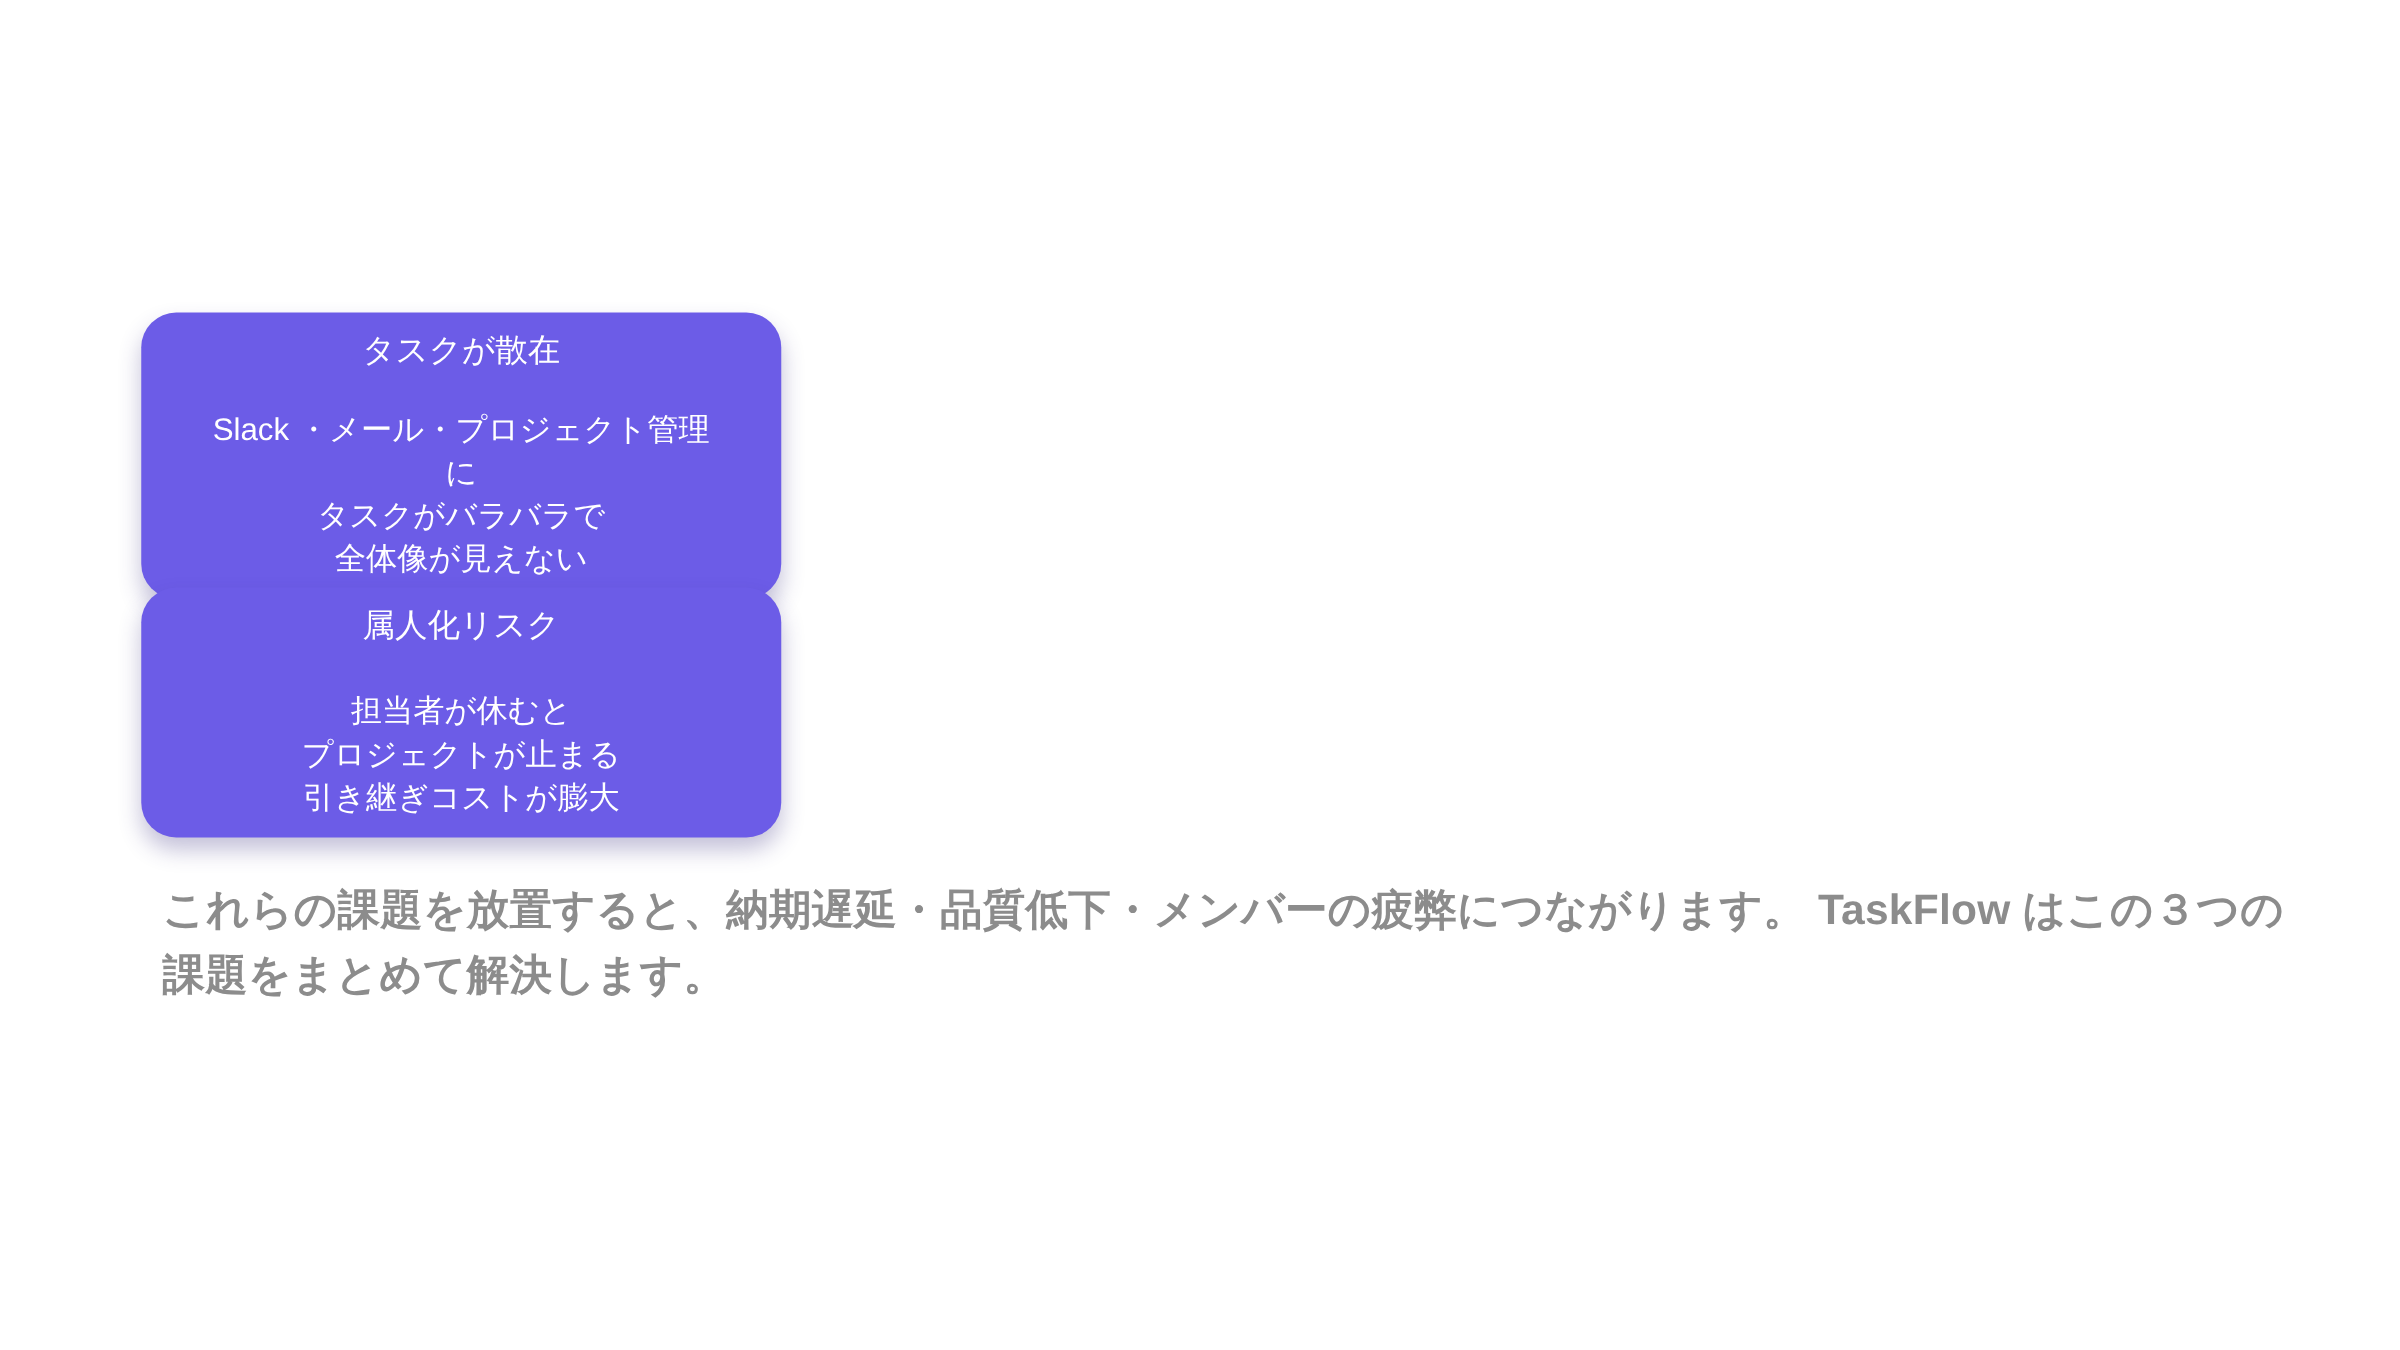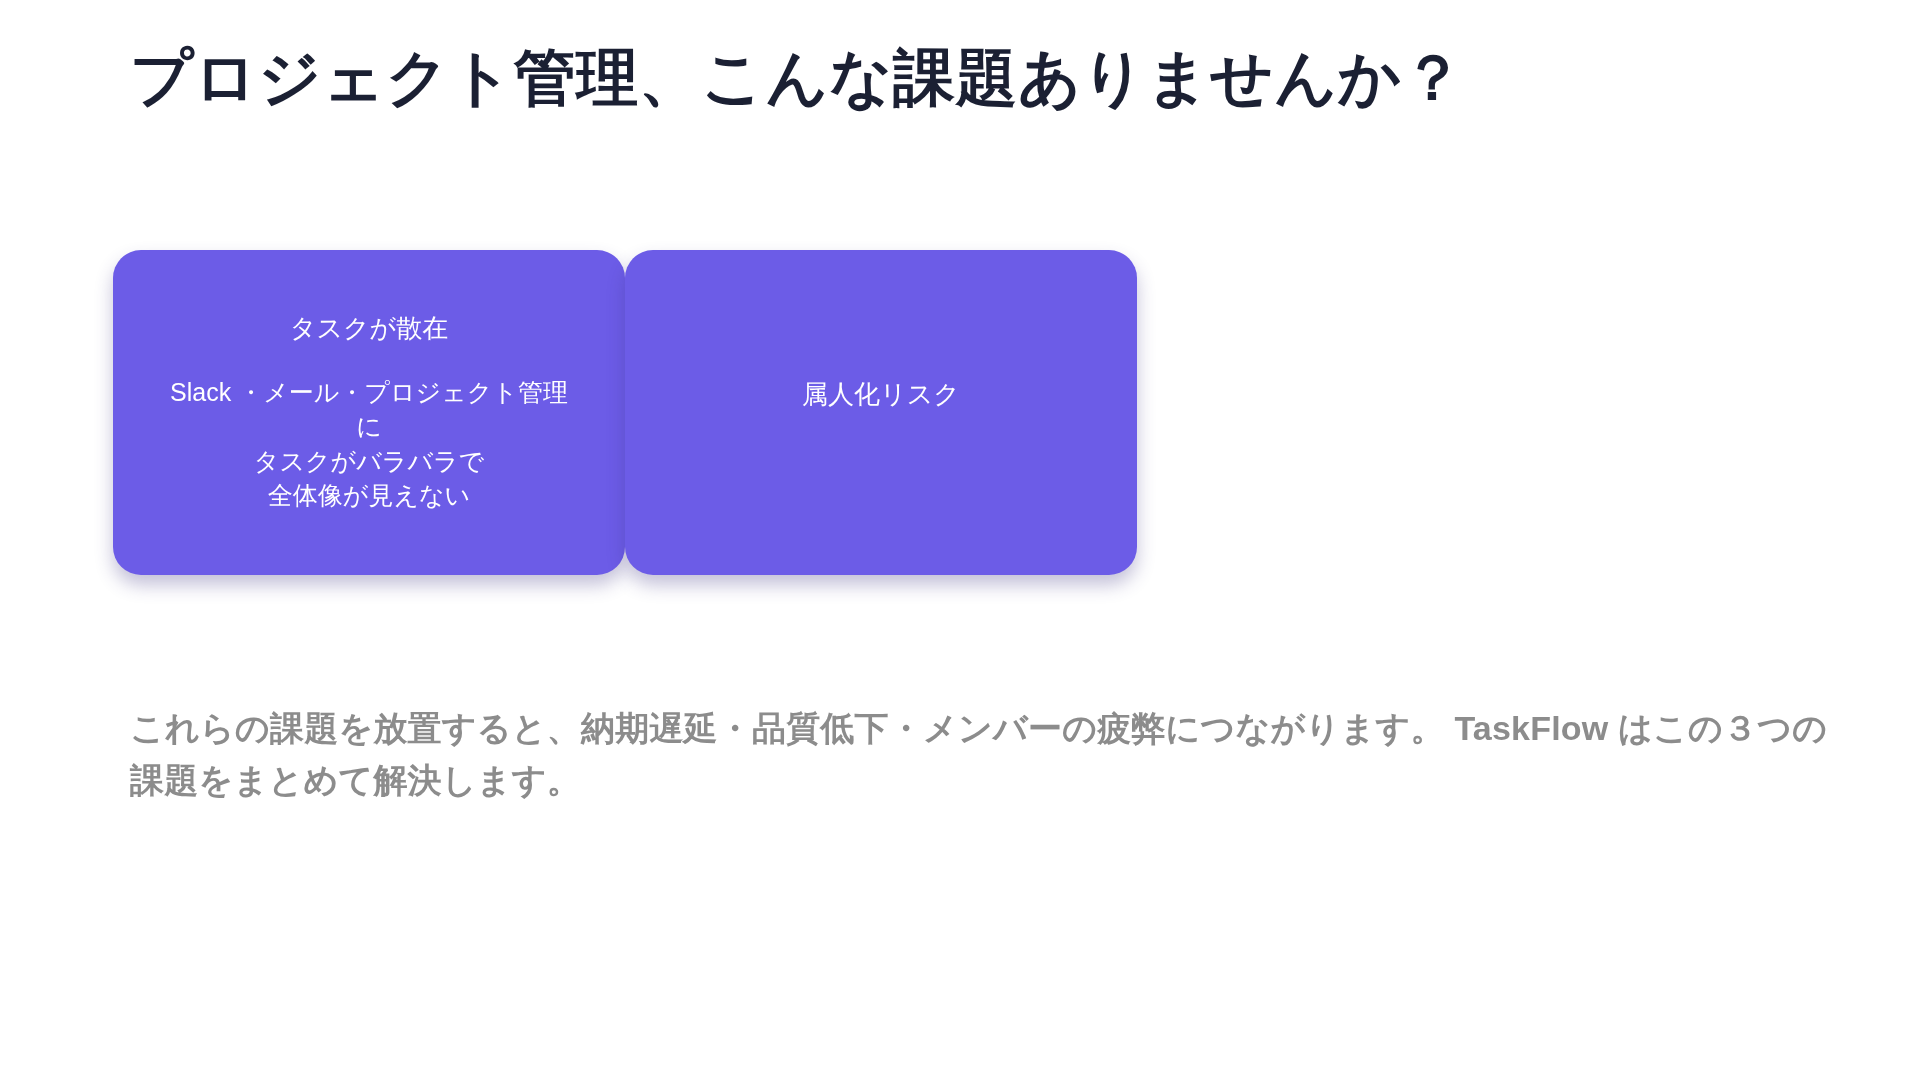--- a/index.html
+++ b/index.html
@@ -35,22 +35,22 @@
   }
 
   
   .cards-row {
     position: absolute;
     left: 113px;
     top: 259px;
     width: 1642px;
     height: 325px;
     display: flex;
-    flex-direction: row;
-    justify-content: flex-start;
+    flex-direction: column;
+    justify-content: space-between;
     align-items: flex-start;
   }
 
   .card {
     width: 512px;
     height: 325px;
     background: #6C5CE7;
     border-radius: 28px;
     box-shadow: 0 10px 18px rgba(60, 50, 130, 0.30);
     display: flex;
@@ -94,34 +94,36 @@
     line-height: 1.52;
     color: #8c8c8c;
     letter-spacing: 0.2px;
   }
 </style>
 </head>
 <body>
 
 <div class="slide">
 
-  <h1 class="slide-title">プロジェクト管理、こんな課題ありませんか？</h1>
 
   <div class="cards-row">
 
     <div class="card card-1">
       <div class="card-title">タスクが散在</div>
       <div class="card-body">Slack ・メール・プロジェクト管理
 に
 タスクがバラバラで
 全体像が見えない</div>
     </div>
 
 
     <div class="card card-3">
       <div class="card-title">属人化リスク</div>
+      <div class="card-body">担当者が休むと
+プロジェクトが止まる
+引き継ぎコストが膨大</div>
     </div>
 
   </div>
 
   <p class="footnote">これらの課題を放置すると、納期遅延・品質低下・メンバーの疲弊につながります。 TaskFlow はこの３つの課題をまとめて解決します。</p>
 
 </div>
 
 </body></html>

